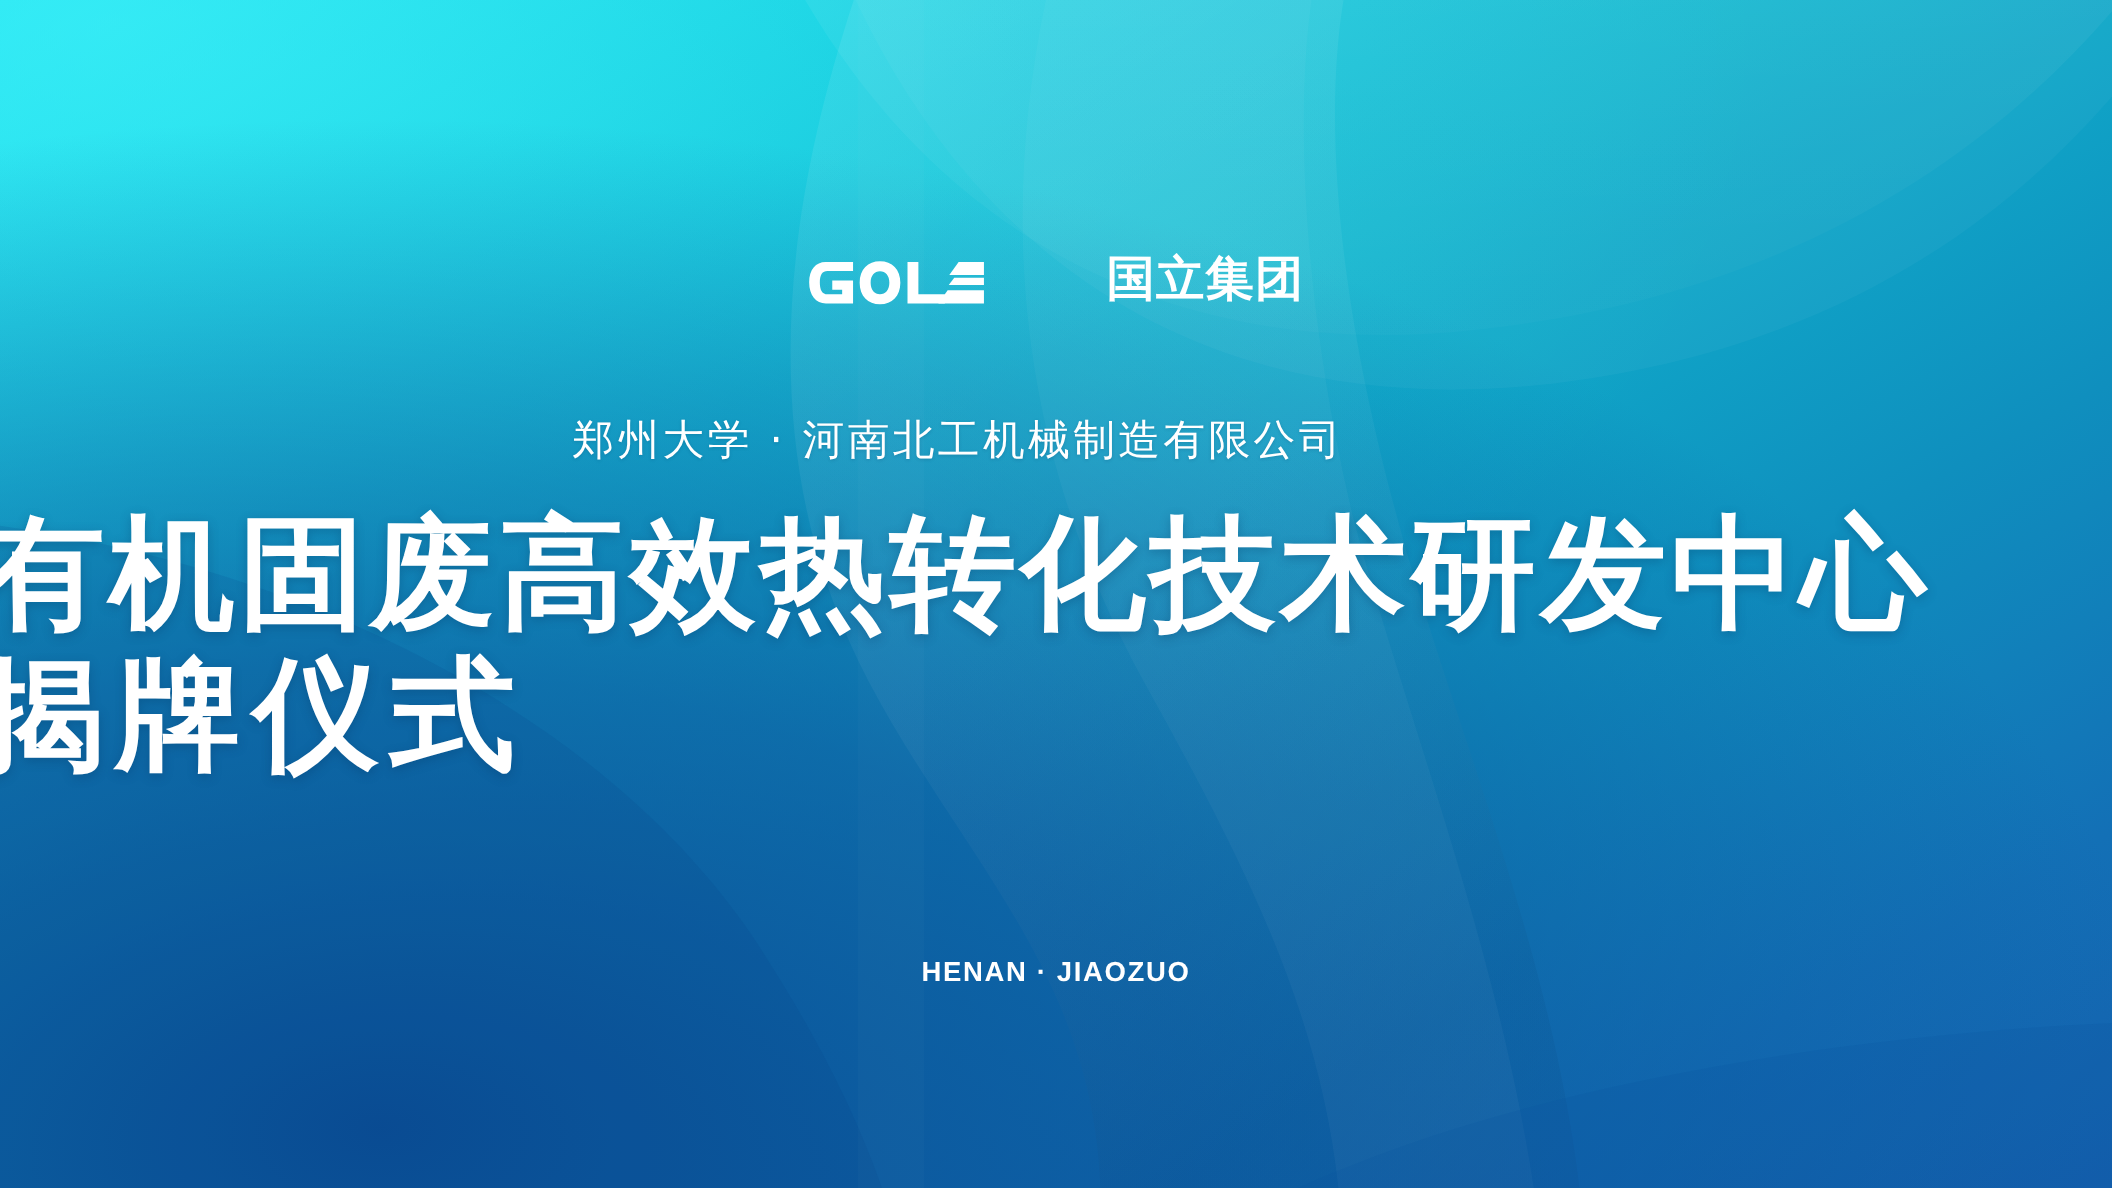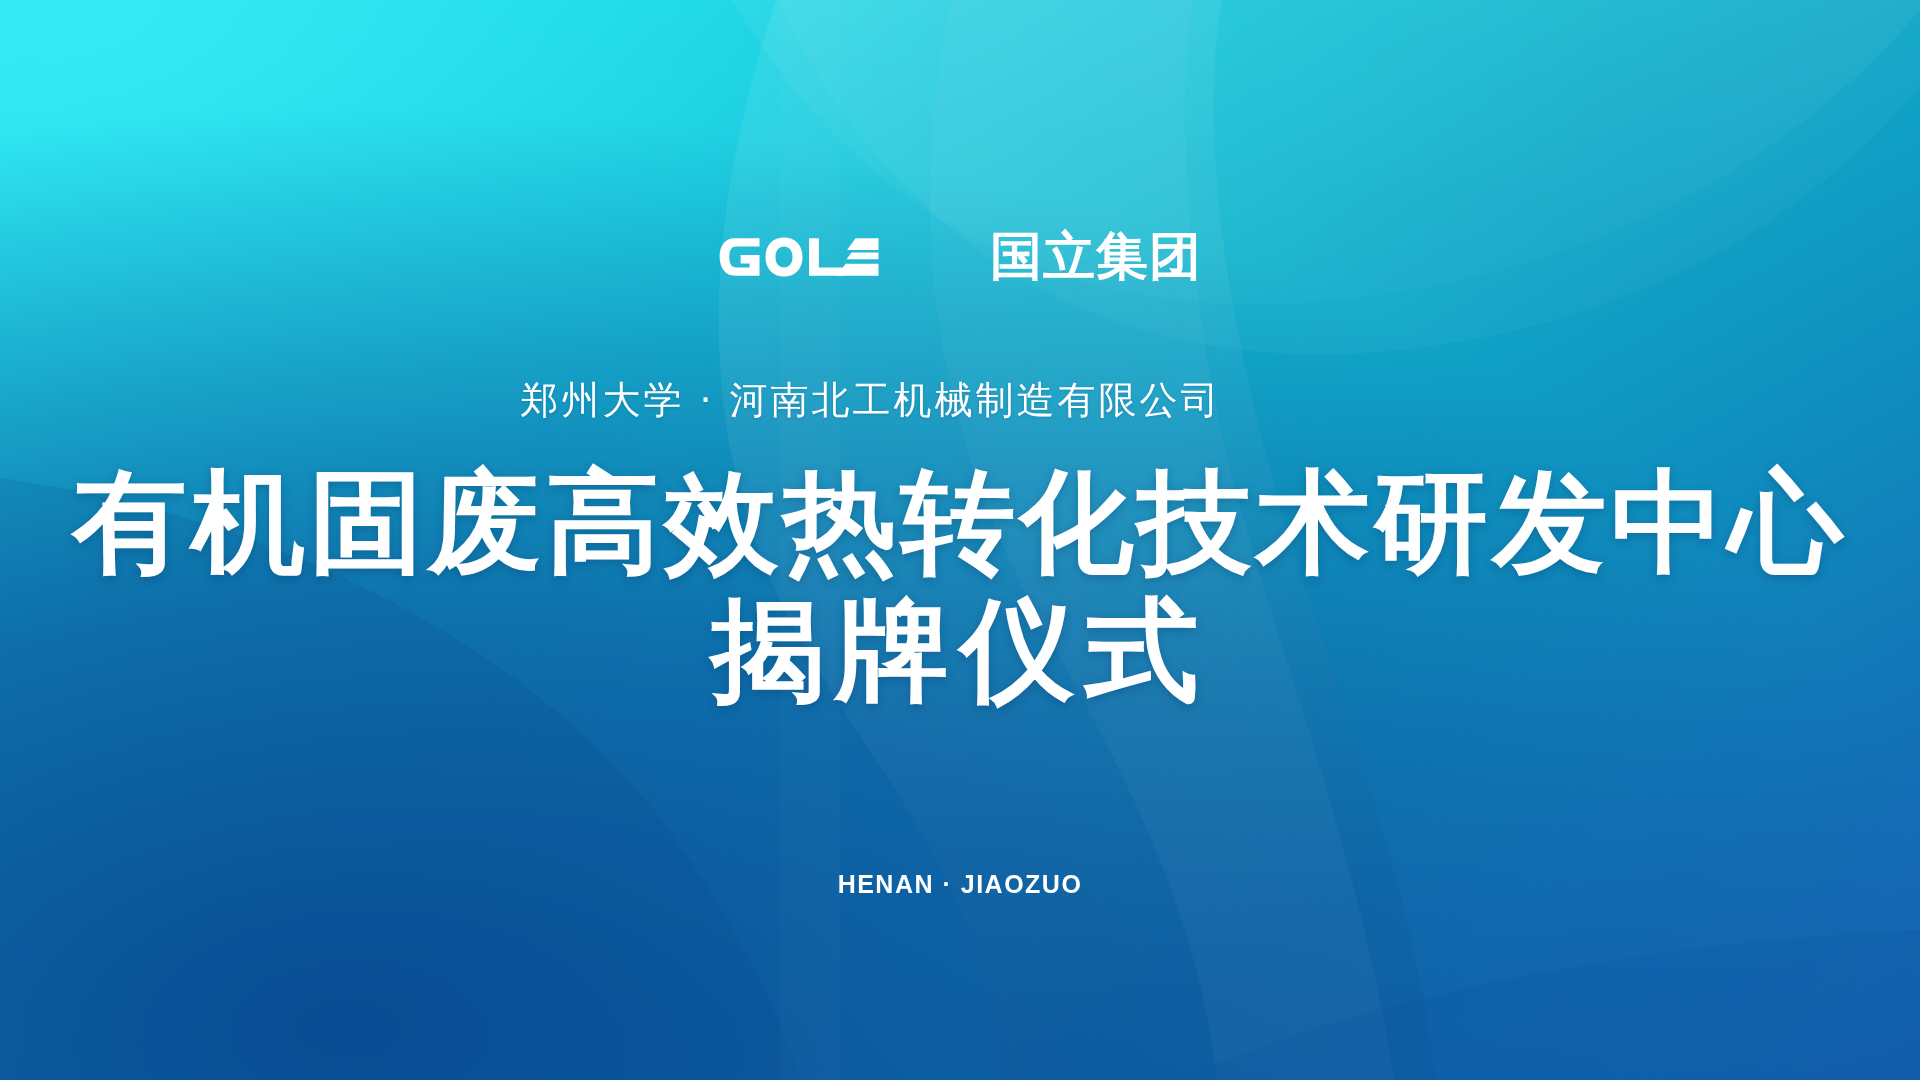--- a/index.html
+++ b/index.html
@@ -39,26 +39,26 @@
     width: 1920px;
     height: 58px;
     display: flex;
     align-items: center;
     justify-content: center;
     gap: 22px;
   }
   #logo-mark { display: block; }
   #logo-cn {
     color: #ffffff;
-    font-size: 52px;
+    font-size: 44px;
     line-height: 44px;
     font-weight: 700;
     letter-spacing: 1px;
     white-space: nowrap;
-    font-family: Liberation Serif, serif;
+    font-family: Liberation Mono, monospace;
   }
 
   
   #subtitle {
     position: absolute;
     left: 0;
     top: 377px;
     width: 1742px;
     text-align: center;
     color: #ffffff;
@@ -70,21 +70,21 @@
     font-family: "DejaVu Sans", "Liberation Sans", sans-serif;
     text-shadow: 0 1px 3px rgba(0,40,80,0.18);
   }
 
   
   #title-block {
     position: absolute;
     left: 0;
     top: 458px;
     width: 1920px;
-    text-align: center;
+    text-align: left;
   }
   .title-line {
     color: #ffffff;
     font-weight: 900;
     white-space: nowrap;
     font-family: "DejaVu Sans", "Liberation Sans", sans-serif;
     text-shadow: 0 3px 10px rgba(0,45,90,0.28);
   }
   #title-line-1 {
     font-size: 112px;

